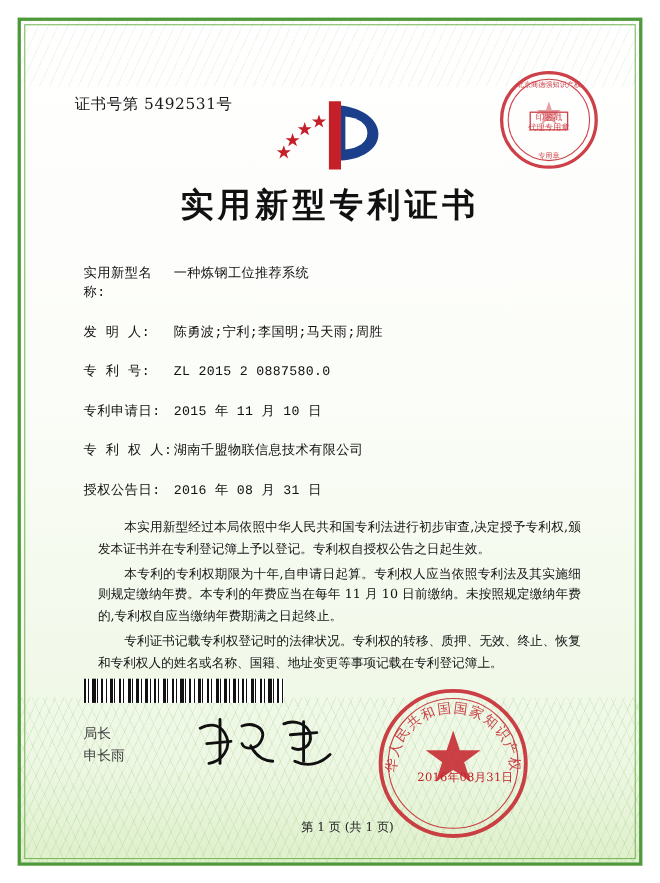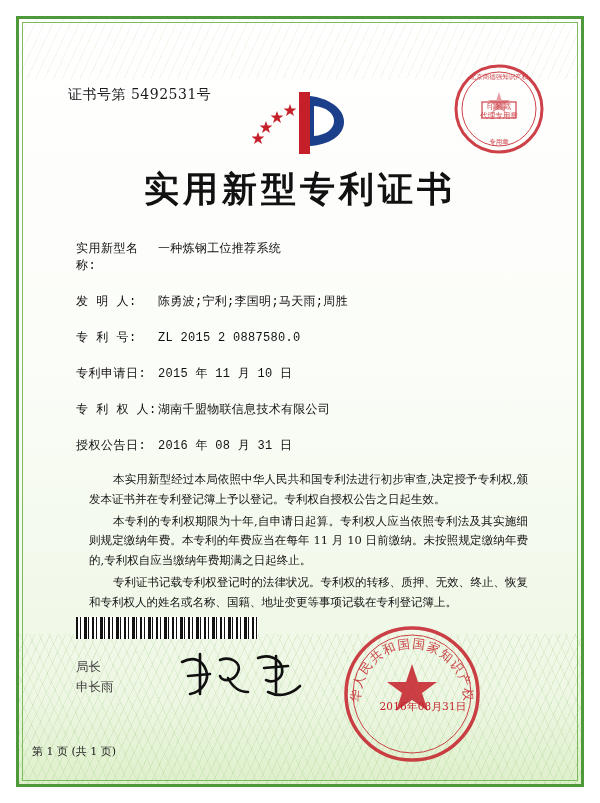--- a/index.html
+++ b/index.html
@@ -101,21 +101,21 @@
   }
 
   .title {
     position: absolute;
     left: 0;
     right: 0;
     top: 166px;
     text-align: center;
     font-family: "DejaVu Serif", "Liberation Serif", serif;
     font-weight: bold;
-    font-size: 35px;
+    font-size: 30px;
     letter-spacing: 4px;
     color: #111111;
   }
 
   .fields {
     position: absolute;
     left: 76px;
     top: 240px;
     width: 450px;
   }
@@ -204,20 +204,21 @@
     font-size: 10.5px;
     color: #c5202a;
     letter-spacing: 0.2px;
   }
 
   .page-footer {
     position: absolute;
     left: 0;
     right: 0;
     top: 744px;
+    text-align: center;
     font-family: "DejaVu Serif", "Liberation Serif", serif;
     font-size: 11px;
     color: #222222;
     padding-left: 32px;
   }
 </style>
 </head>
 <body>
 
 <div class="page">

